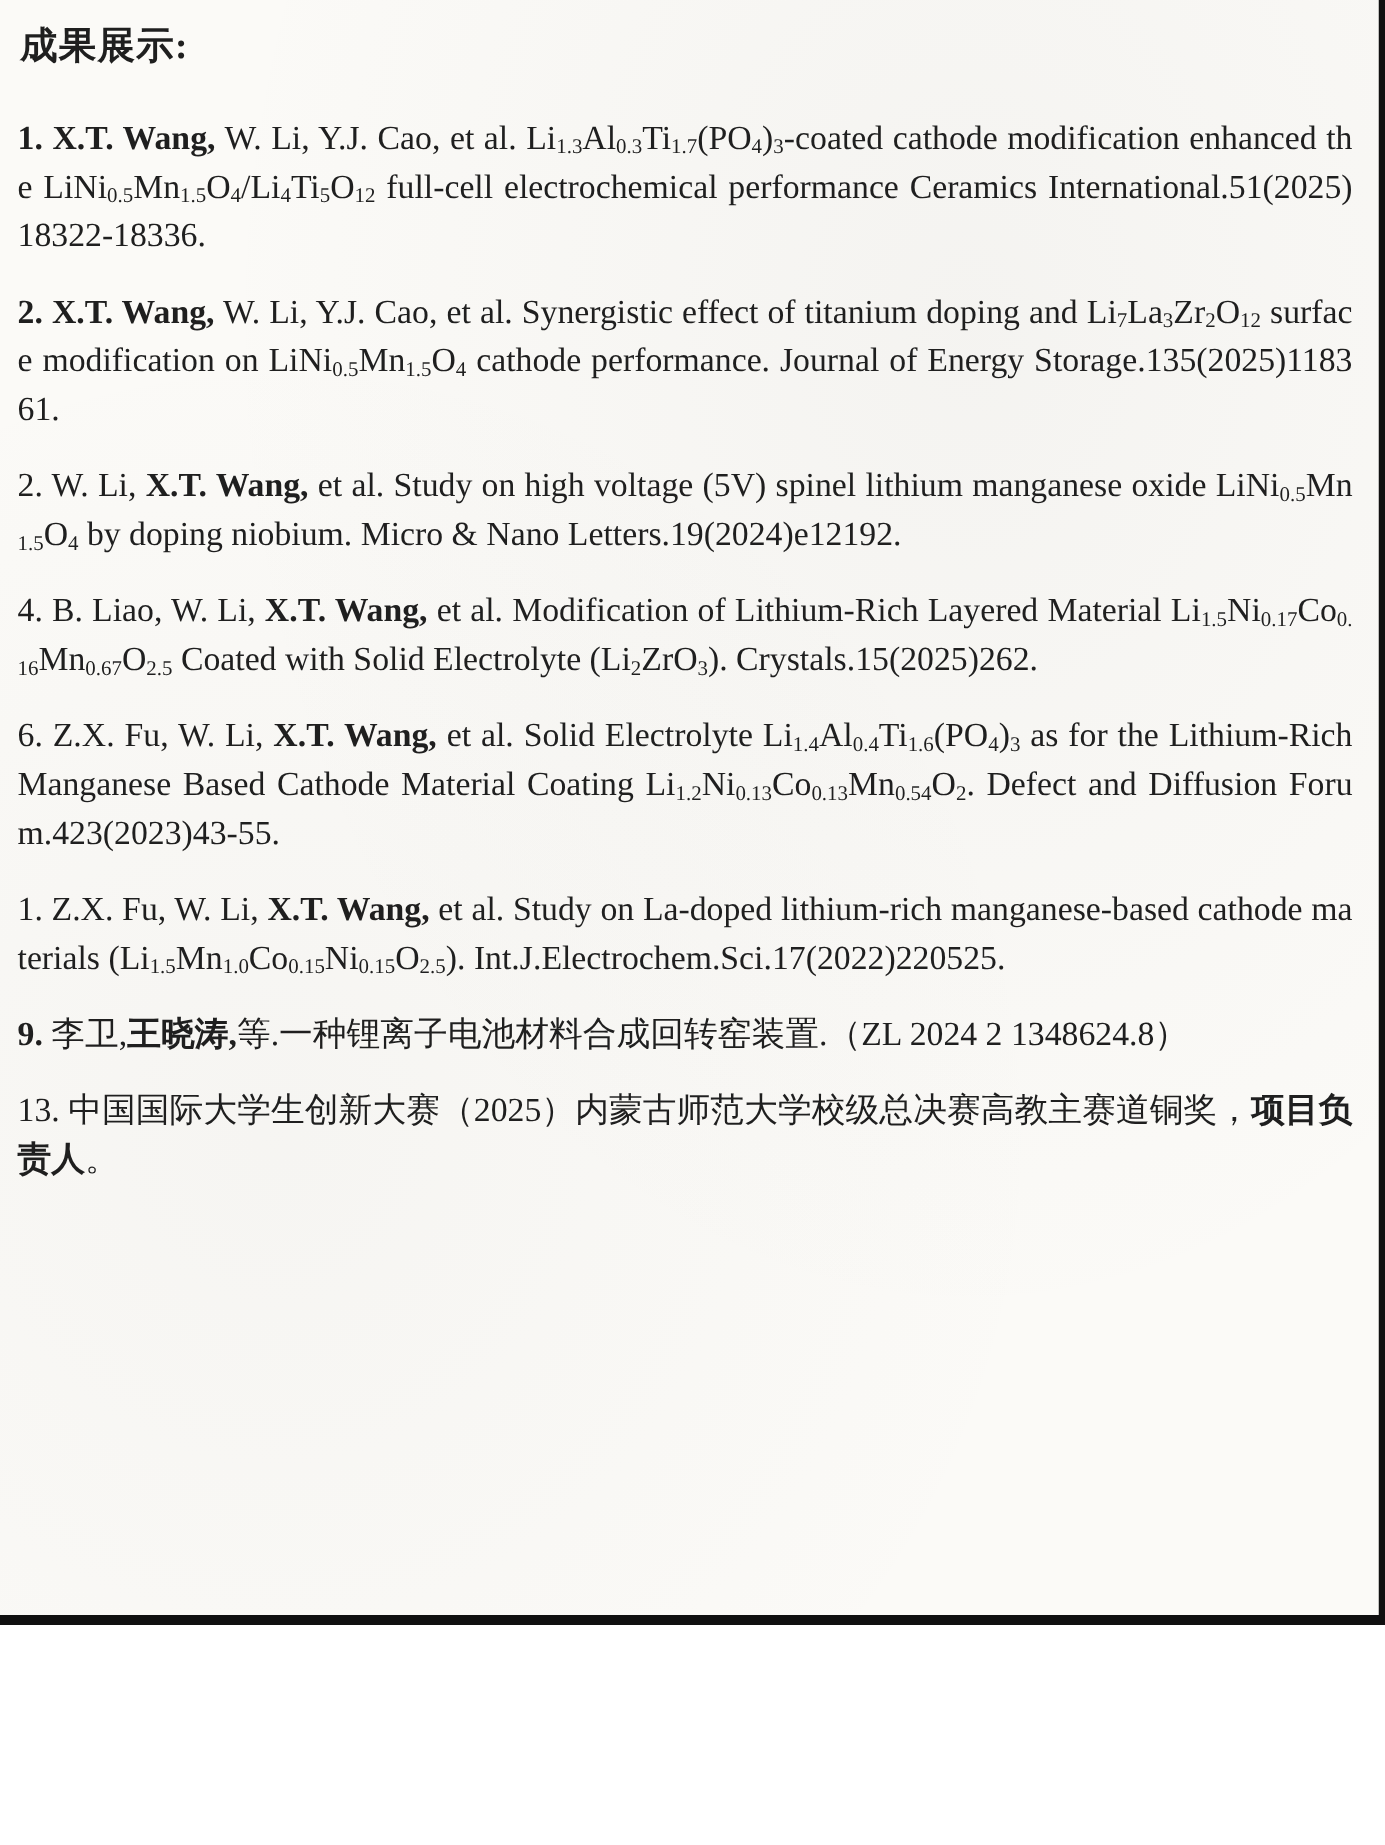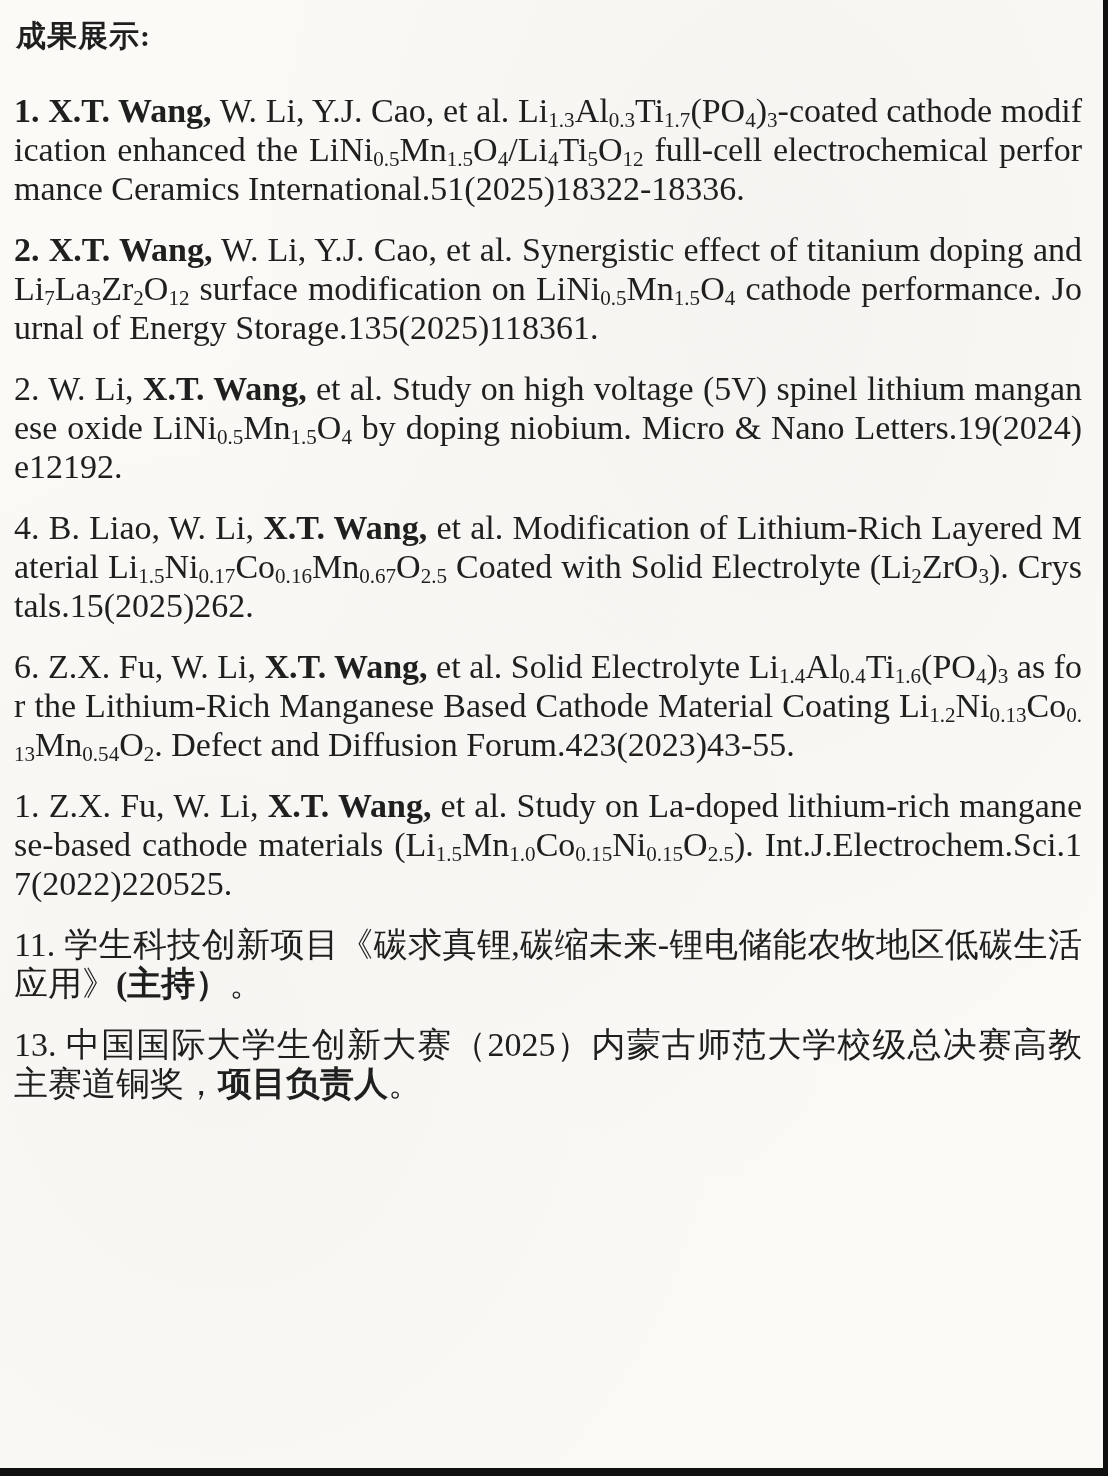--- a/index.html
+++ b/index.html
@@ -1,19 +1,19 @@
 <!DOCTYPE html>
 <html><head>
 <meta charset="utf-8">
 <style>
   html, body { margin: 0; padding: 0; }
   .page {
     position: relative;
     width: 1108px;
-    height: 1476px;
+    height: 1300px;
     background: #fbfaf7;
     overflow: hidden;
     font-family: "Liberation Serif", "DejaVu Serif", serif;
     color: #1f1f1f;
   }
   .scan-tint {
     position: absolute; inset: 0;
     background:
       radial-gradient(ellipse at 70% 20%, rgba(120,120,120,0.05), transparent 55%),
       radial-gradient(ellipse at 20% 70%, rgba(120,120,120,0.04), transparent 50%);
@@ -23,21 +23,21 @@
     position: relative;
     padding: 14px 26px 0 14px;
   }
   .doc-title {
     font-size: 30px;
     font-weight: bold;
     margin: 2px 0 34px 2px;
     letter-spacing: 1px;
   }
   .item {
-    font-size: 34px;
+    font-size: 27px;
     line-height: 39px;
     margin: 0 0 22px 0;
     text-align: justify;
     text-justify: inter-word;
     word-break: break-all;
   }
   .item b { font-weight: bold; }
   .item sub {
     font-size: 0.62em;
     line-height: 0;
@@ -61,19 +61,19 @@
   <div class="scan-tint"></div>
   <div class="content">
     <div class="doc-title">成果展示:</div>
     <div>
         <p class="item"><b>1. X.T. Wang,</b><span> W. Li, Y.J. Cao, et al. Li</span><sub>1.3</sub><span>Al</span><sub>0.3</sub><span>Ti</span><sub>1.7</sub><span>(PO</span><sub>4</sub><span>)</span><sub>3</sub><span>-coated cathode modification enhanced the LiNi</span><sub>0.5</sub><span>Mn</span><sub>1.5</sub><span>O</span><sub>4</sub><span>/Li</span><sub>4</sub><span>Ti</span><sub>5</sub><span>O</span><sub>12</sub><span> full-cell electrochemical performance Ceramics International.51(2025)18322-18336.</span></p>
         <p class="item"><b>2. X.T. Wang,</b><span> W. Li, Y.J. Cao, et al. Synergistic effect of titanium doping and Li</span><sub>7</sub><span>La</span><sub>3</sub><span>Zr</span><sub>2</sub><span>O</span><sub>12</sub><span> surface modification on LiNi</span><sub>0.5</sub><span>Mn</span><sub>1.5</sub><span>O</span><sub>4</sub><span> cathode performance. Journal of Energy Storage.135(2025)118361.</span></p>
         <p class="item"><span>2. W. Li, </span><b>X.T. Wang,</b><span> et al. Study on high voltage (5V) spinel lithium manganese oxide LiNi</span><sub>0.5</sub><span>Mn</span><sub>1.5</sub><span>O</span><sub>4</sub><span> by doping niobium. Micro &amp; Nano Letters.19(2024)e12192.</span></p>
         <p class="item"><span>4. B. Liao, W. Li, </span><b>X.T. Wang,</b><span> et al. Modification of Lithium-Rich Layered Material Li</span><sub>1.5</sub><span>Ni</span><sub>0.17</sub><span>Co</span><sub>0.16</sub><span>Mn</span><sub>0.67</sub><span>O</span><sub>2.5</sub><span> Coated with Solid Electrolyte (Li</span><sub>2</sub><span>ZrO</span><sub>3</sub><span>). Crystals.15(2025)262.</span></p>
         <p class="item"><span>6. Z.X. Fu, W. Li, </span><b>X.T. Wang,</b><span> et al. Solid Electrolyte Li</span><sub>1.4</sub><span>Al</span><sub>0.4</sub><span>Ti</span><sub>1.6</sub><span>(PO</span><sub>4</sub><span>)</span><sub>3</sub><span> as for the Lithium-Rich Manganese Based Cathode Material Coating Li</span><sub>1.2</sub><span>Ni</span><sub>0.13</sub><span>Co</span><sub>0.13</sub><span>Mn</span><sub>0.54</sub><span>O</span><sub>2</sub><span>. Defect and Diffusion Forum.423(2023)43-55.</span></p>
         <p class="item"><span>1. Z.X. Fu, W. Li, </span><b>X.T. Wang,</b><span> et al. Study on La-doped lithium-rich manganese-based cathode materials (Li</span><sub>1.5</sub><span>Mn</span><sub>1.0</sub><span>Co</span><sub>0.15</sub><span>Ni</span><sub>0.15</sub><span>O</span><sub>2.5</sub><span>). Int.J.Electrochem.Sci.17(2022)220525.</span></p>
-        <p class="item"><span>11. 学生科技创新项目《碳求真锂,碳缩未来-锂电储能农牧地区低碳生活应用》</span><b>(主持）</b><span>。</span></p>
+        <p class="item"><b>9.</b><span> 李卫,</span><b>王晓涛,</b><span>等.一种锂离子电池材料合成回转窑装置.（ZL 2024 2 1348624.8）</span></p>
         <p class="item"><span>13. 中国国际大学生创新大赛（2025）内蒙古师范大学校级总决赛高教主赛道铜奖，</span><b>项目负责人</b><span>。</span></p>
       </div>
   </div>
   <div class="edge-right" style="background: rgb(16, 16, 16);"></div>
   <div class="edge-bottom" style="background: rgb(16, 16, 16);"></div>
 </div>
 
 </body></html>

